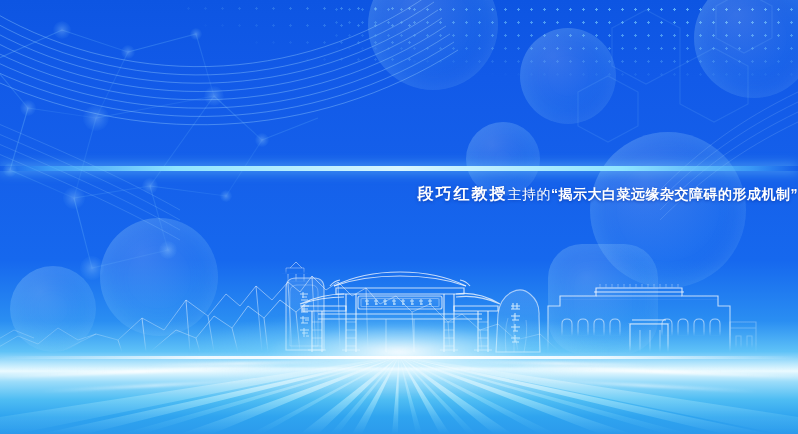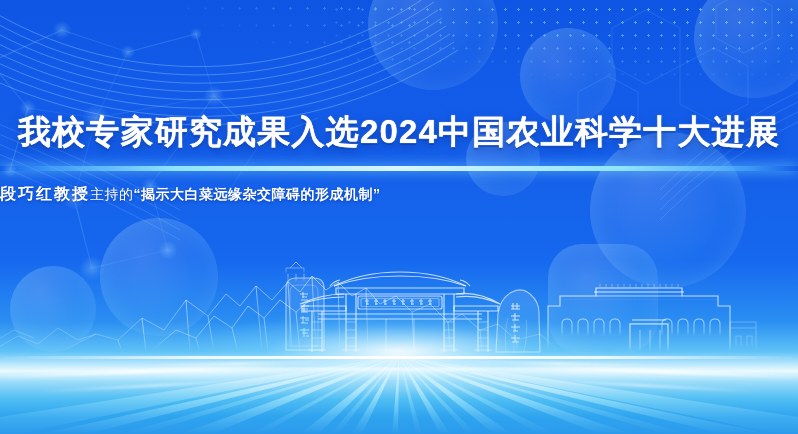--- a/index.html
+++ b/index.html
@@ -92,21 +92,21 @@
         #d8f6ff 50%,
         #8fe4ff 78%,
         rgba(90,200,255,.55) 94%,
         rgba(60,170,255,0) 100%);
     filter:blur(.4px);
     box-shadow:0 0 12px rgba(140,230,255,.75);
   }
 
   
   .subs{
-    position:absolute;left:0;right:0;top:181px;text-align:left;
+    position:absolute;left:0;right:0;top:181px;text-align:right;
   }
   .subline{
     font-size:14px;line-height:25px;
     font-weight:700;color:#ffffff;
     letter-spacing:.5px;
     white-space:nowrap;
     text-shadow:0 1px 3px rgba(8,50,160,.7);
   }
   .subline .nm{
     font-size:16px;letter-spacing:2px;font-weight:700;
@@ -220,23 +220,20 @@
 
   <div class="bubble b4"></div>
   <div class="bubble b8"></div>
   <div class="bubble b2"></div>
   <div class="bubble b3"></div>
   <div class="bubble b1"></div>
   <div class="bubble b5"></div>
   <div class="bubble b6"></div>
   <div class="bubble b7"></div>
 
-  <div class="headline-wrap">
-    <div class="headline">我校专家研究成果入选2024中国农业科学十大进展</div>
-  </div>
 
   <div class="divider"></div>
 
   <div class="subs">
     <div class="subline">
       <span class="nm">段巧红教授</span><span class="lt">主持的</span><span>“揭示大白菜远缘杂交障碍的形成机制”</span>
     </div>
   </div>
 
   <svg class="layer scenery" viewBox="0 0 798 434" preserveAspectRatio="none">

